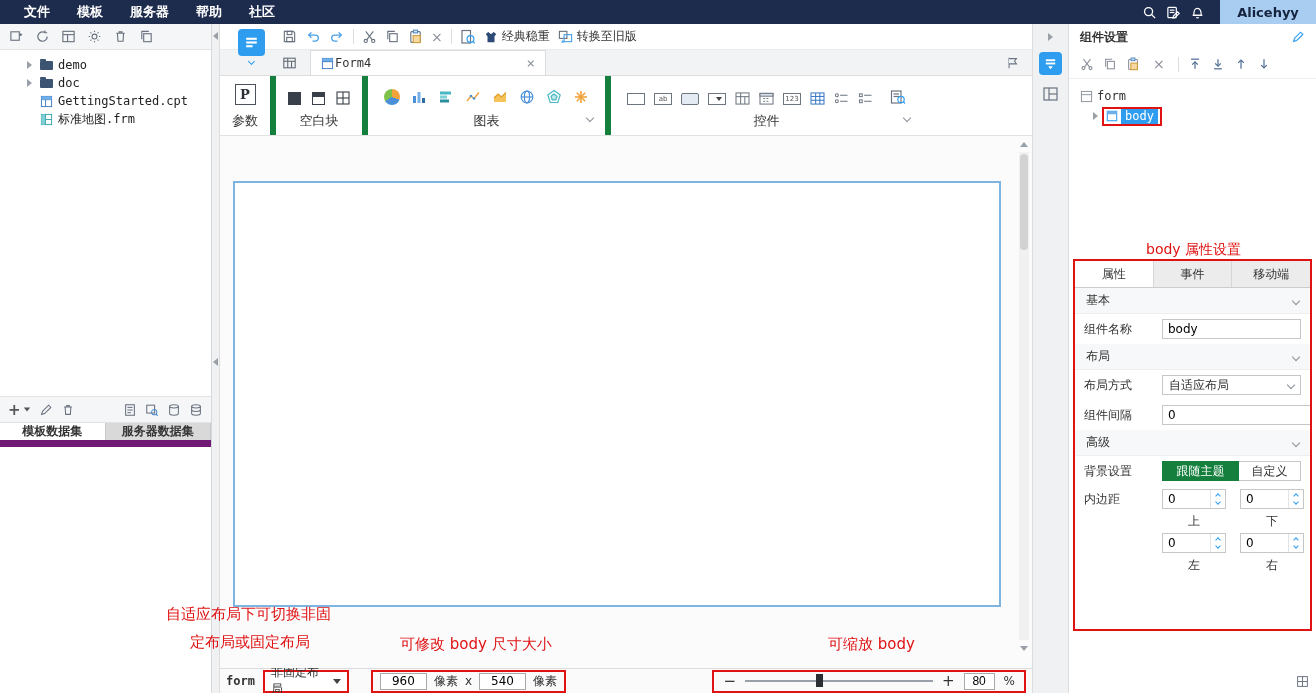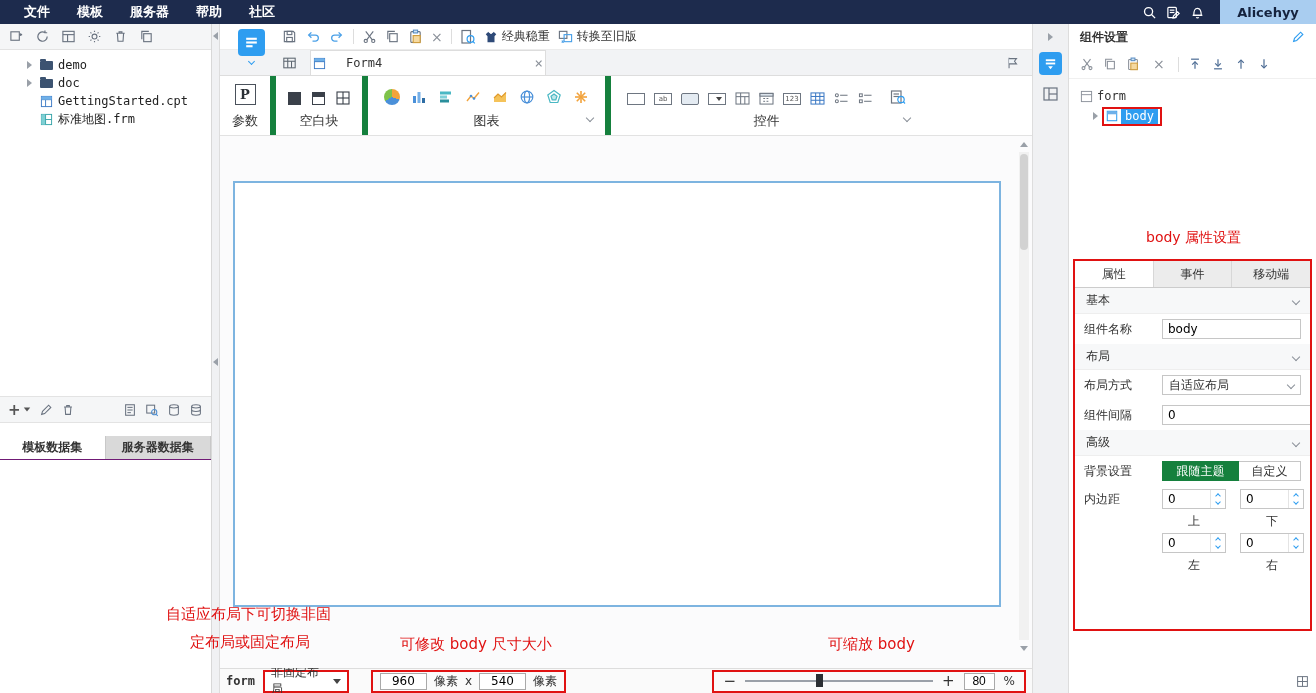--- a/index.html
+++ b/index.html
@@ -26,41 +26,41 @@
 
   
   .left-sidebar { position:absolute; top:24px; left:0; width:212px; bottom:0; background:#fff; border-right:1px solid #d8d8d8; display:flex; flex-direction:column; }
   .sb-toolbar { height:26px; background:#f5f6f7; display:flex; align-items:center; gap:11px; padding:0 9px; border-bottom:1px solid #e3e3e3; flex:none; }
   .sb-tree { height:346px; padding-top:6px; flex:none; }
   .tree-row { display:flex; align-items:center; height:18px; gap:5px; padding-left:24px; font-family:"DejaVu Sans Mono",monospace; font-size:12px; color:#222; }
   .tree-row .ind { width:11px; display:inline-flex; justify-content:center; }
   .folder { width:13px; height:9px; background:#3c5371; position:relative; border-radius:1px; flex:none; }
   .folder::before { content:''; position:absolute; top:-2px; left:0; width:6px; height:2px; background:#3c5371; border-radius:1px 1px 0 0; }
   .sb-ds-toolbar { height:27px; background:#f5f6f7; border-top:1px solid #e3e3e3; border-bottom:1px solid #e3e3e3; display:flex; align-items:center; gap:8px; padding:0 8px; flex:none; }
-  .sb-ds-tabs { height:24px; display:flex; flex:none; border-bottom:1px solid #701a75;margin-top:13px; }
+  .sb-ds-tabs { height:24px; display:flex; flex:none; border-bottom:7px solid #701a75; }
   .ds-tab { flex:1; display:flex; align-items:center; justify-content:center; font-size:12px; font-weight:bold; background:#d9d9d9; border-right:1px solid #c8c8c8; }
   .ds-tab.active { background:#fff; }
   .sb-empty { flex:1; background:#fff; }
   .plus-btn { font-size:15px; font-weight:bold; color:#555; display:inline-flex; align-items:center; gap:2px; }
 
   
   .splitter { position:absolute; top:24px; left:212px; width:8px; bottom:0; background:#f0f1f3; border-right:1px solid #ddd; }
   .splitter .tri-l { position:absolute; left:1px; }
 
   
   .center { position:absolute; top:24px; left:220px; width:812px; bottom:0; display:flex; flex-direction:column; background:#fff; }
   .main-toolbar { height:26px; position:relative; display:flex; align-items:center; gap:8px; padding-left:62px; border-bottom:1px solid #ececec; flex:none; overflow:visible; z-index:6; }
   .big-menu-btn { position:absolute; left:16px; top:5px; width:30px; height:42px; display:flex; flex-direction:column; align-items:center; gap:3px; z-index:7; }
   .big-menu-btn .sq { width:27px; height:27px; background:#2e9df0; border-radius:4px; display:flex; align-items:center; justify-content:center; }
   .tool-btn { display:inline-flex; align-items:center; gap:4px; font-size:12px; color:#333; }
   .xmark { color:#8a9099; font-size:14px; line-height:1; }
 
   .tab-row { height:26px; background:#f2f3f5; display:flex; align-items:stretch; padding-left:62px; border-bottom:1px solid #ddd; flex:none; }
   .tabrow-ic { align-self:center; margin-right:13px; }
-  .doc-tab { width:236px; background:#fff; border:1px solid #ddd; border-bottom:none; display:flex; align-items:center; gap:20px; padding:0 2px; font-family:"DejaVu Sans Mono",monospace; font-size:12px; }
+  .doc-tab { width:236px; background:#fff; border:1px solid #ddd; border-bottom:none; display:flex; align-items:center; gap:1px; padding:0 10px; font-family:"DejaVu Sans Mono",monospace; font-size:12px; }
   .doc-tab .close { margin-left:auto; }
   .flag-wrap { margin-left:auto; margin-right:12px; align-self:center; }
 
   .widget-bar { height:60px; display:flex; align-items:stretch; border-bottom:1px solid #e2e2e2; background:#fff; flex:none; }
   .wgroup { display:flex; flex-direction:column; align-items:center; justify-content:center; padding:0 12px; position:relative; }
   .wgroup + .wgroup { border-left:6px solid #15803d; }
   .wicons { display:flex; align-items:flex-end; gap:11px; height:24px; }
   .wlabelrow { margin-top:7px; width:100%; display:flex; align-items:center; justify-content:center; position:relative; font-size:13px; color:#333; }
   .wlabelrow .cv { position:absolute; right:-4px; top:3px; }
   .blank-solid { width:13px; height:13px; background:#3a4049; }
@@ -127,21 +127,21 @@
   .wm { flex:1; display:flex; }
   .wm-more { width:16px; height:20px; border:1px solid #c6c6c6; border-left:none; background:#f1f1f1; display:flex; align-items:center; justify-content:center; font-size:11px; color:#555; }
   .pads { flex:1; display:flex; gap:14px; }
   .pads .spin { flex:none; width:64px; }
   .padlbls { flex:1; display:flex; gap:14px; font-size:12px; }
   .padlbls span { width:64px; text-align:center; }
   .corner-ic { position:absolute; right:7px; bottom:5px; }
 
   
   .anno { position:absolute; color:#e01212; font-size:15px; white-space:nowrap; z-index:50; }
-  .anno.small { font-size:14px; }
+  .anno.small { font-size:14px;margin-top:12px; }
 </style>
 </head>
 <body>
 
 <div id="app">
 
   <header class="menubar">
     <nav class="menu-items">
       <span class="menu-item">文件</span>
       <span class="menu-item">模板</span>

